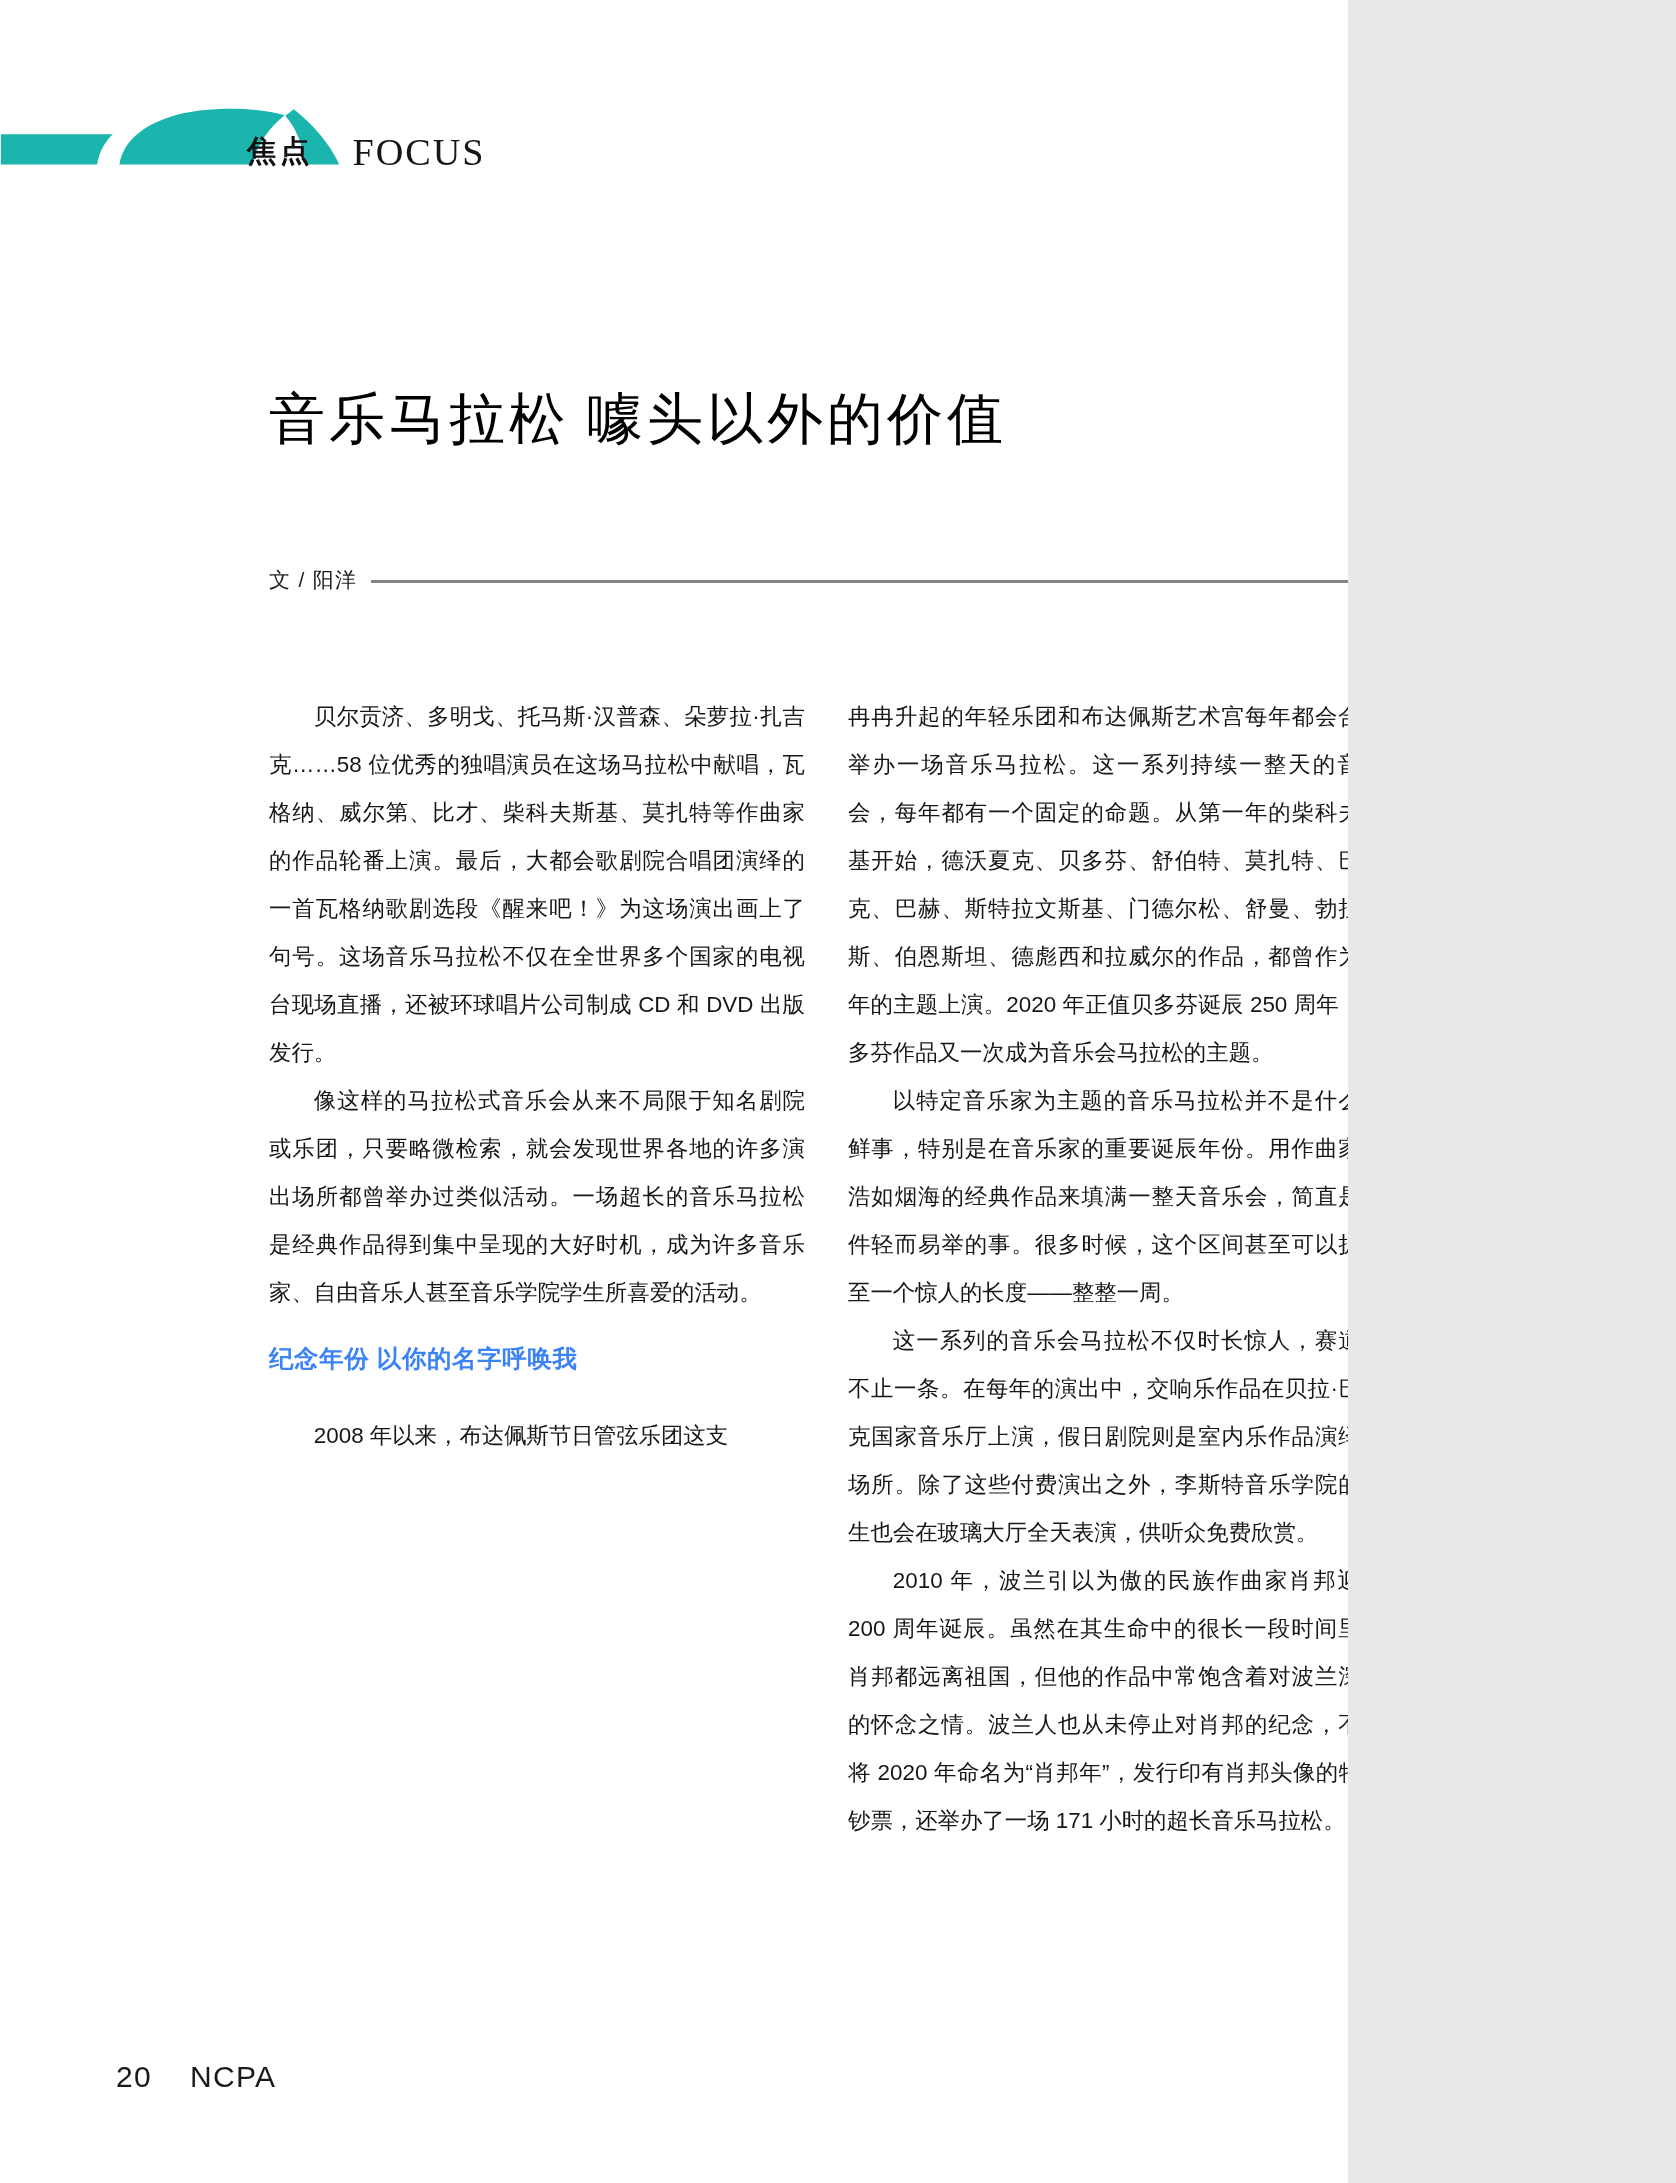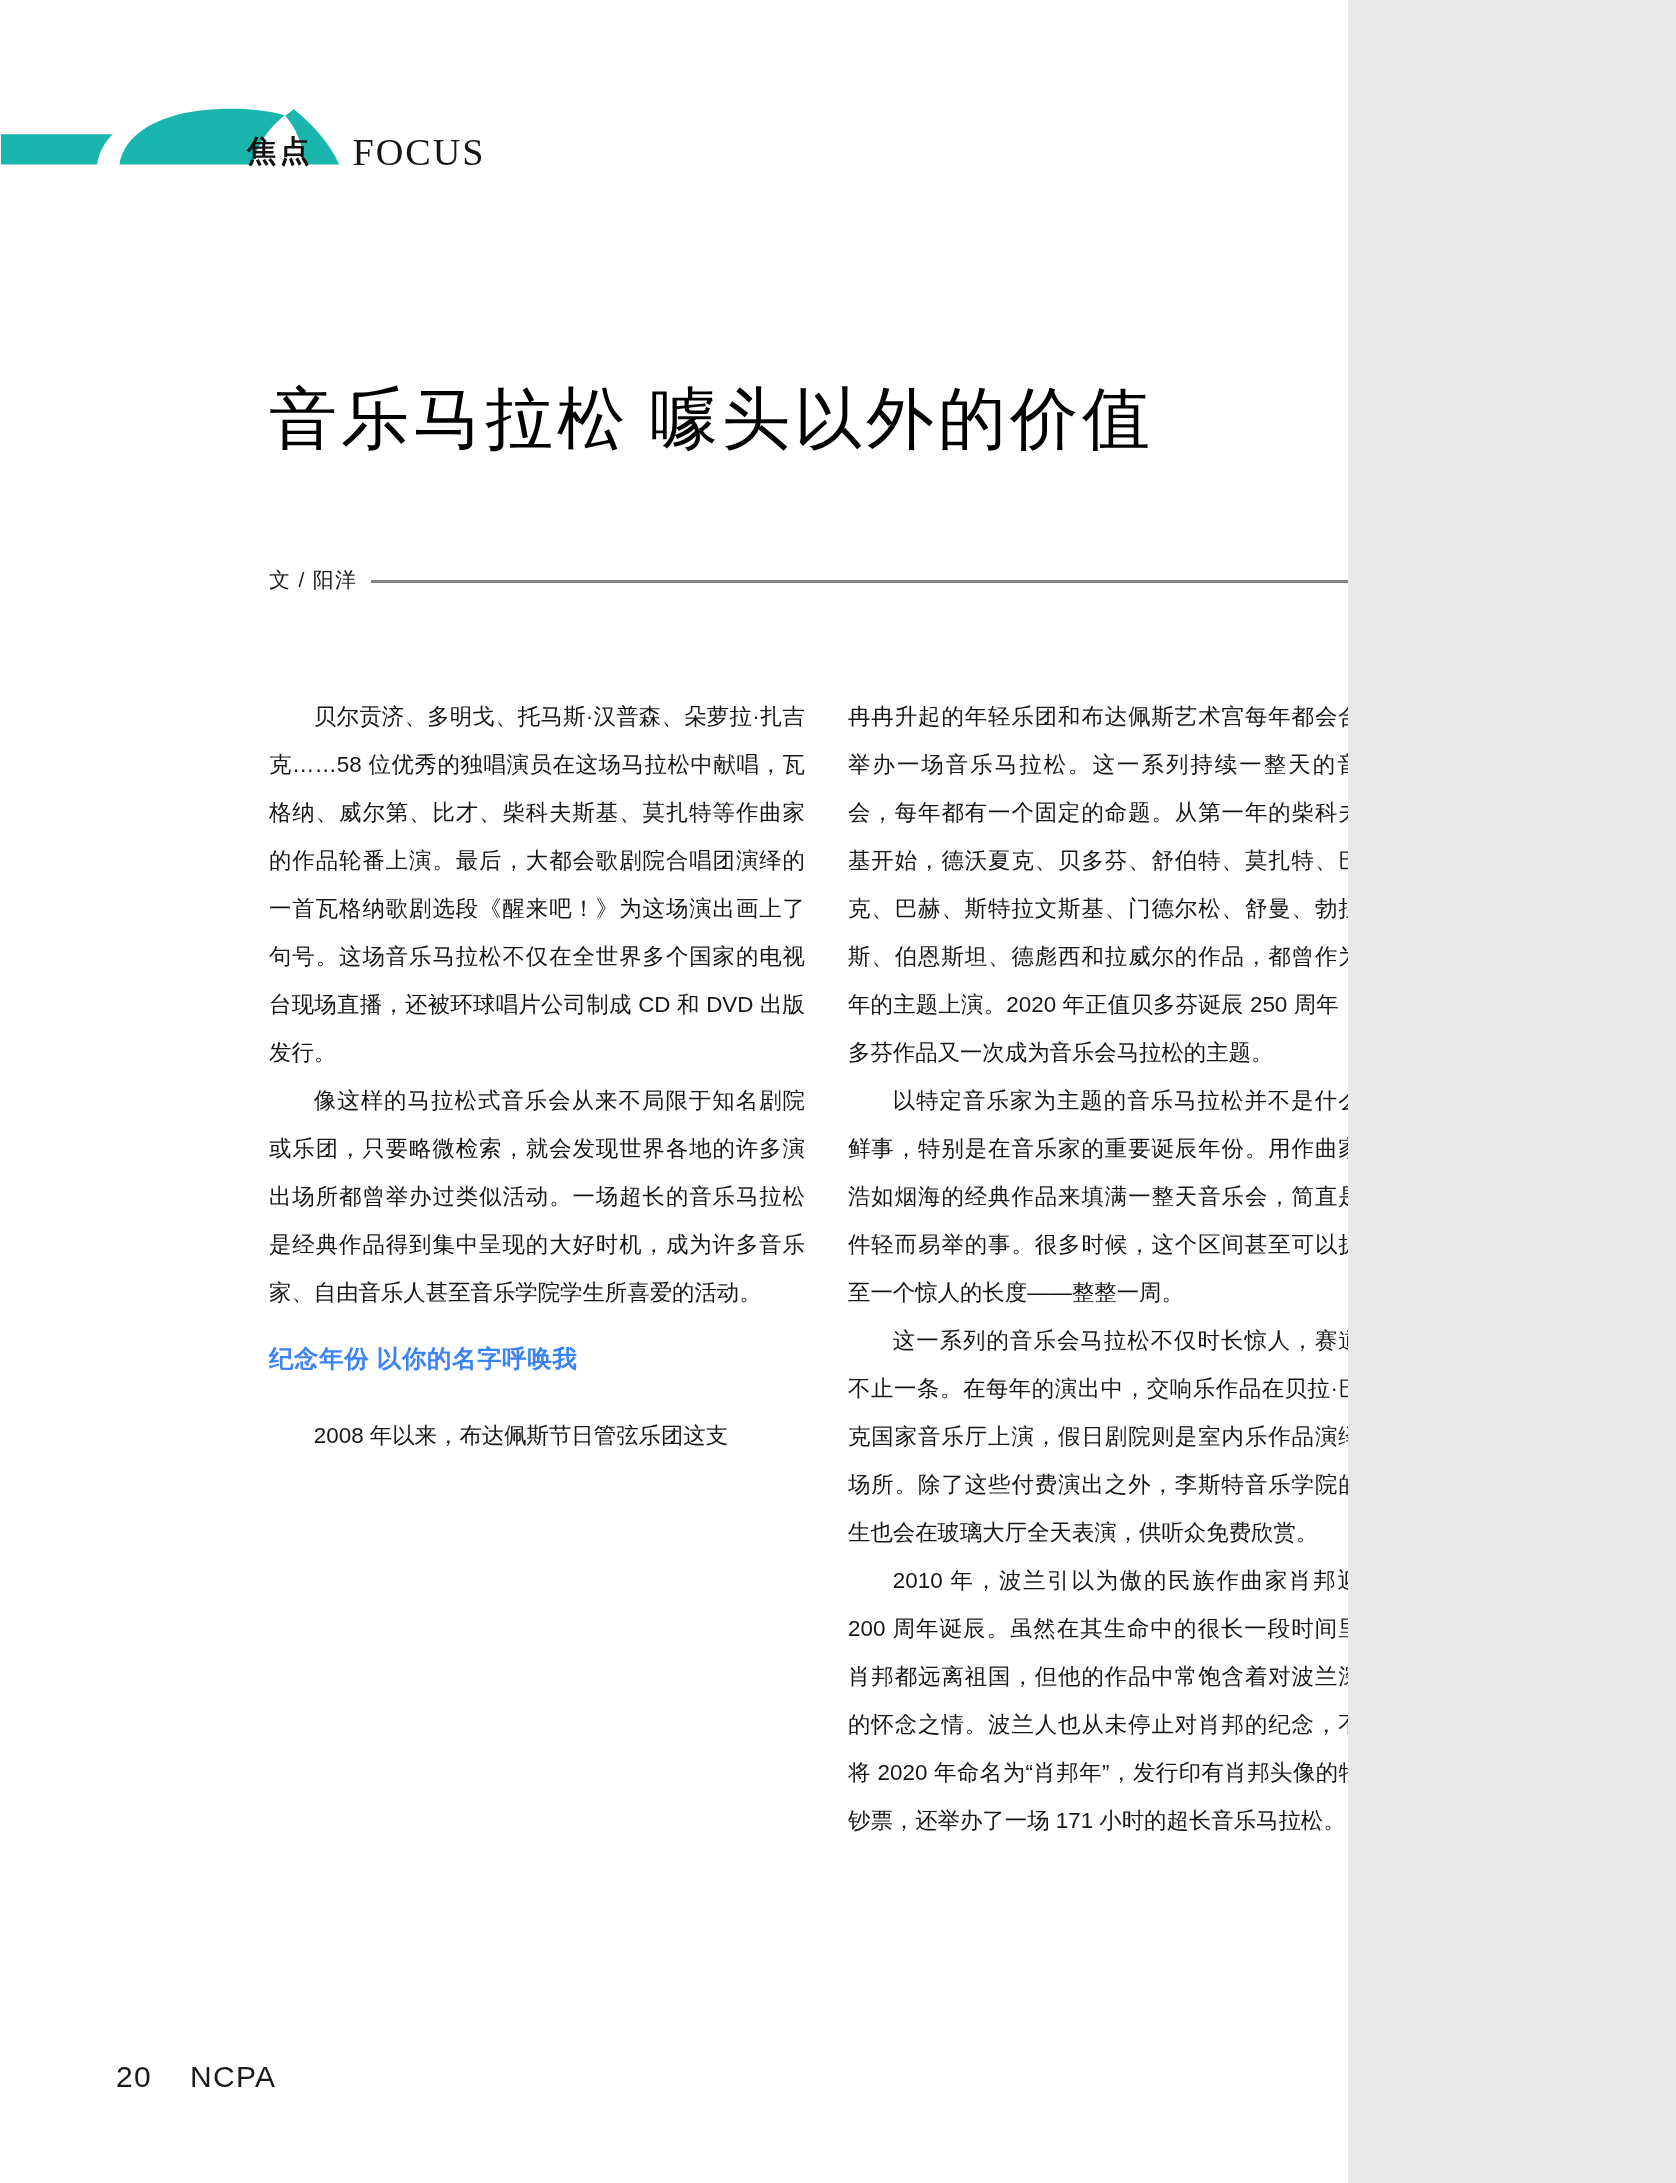--- a/index.html
+++ b/index.html
@@ -37,21 +37,21 @@
   }
 
   
   .article-title {
     position: absolute;
     left: 269px;
     top: 370px;
     margin: 0;
     font-family: "Liberation Serif", "DejaVu Serif", serif;
     font-weight: normal;
-    font-size: 68px;
+    font-size: 56px;
     line-height: 99px;
     letter-spacing: 4px;
     color: #000000;
     white-space: nowrap;
   }
 
   
   .byline-row {
     position: absolute;
     left: 269px;

